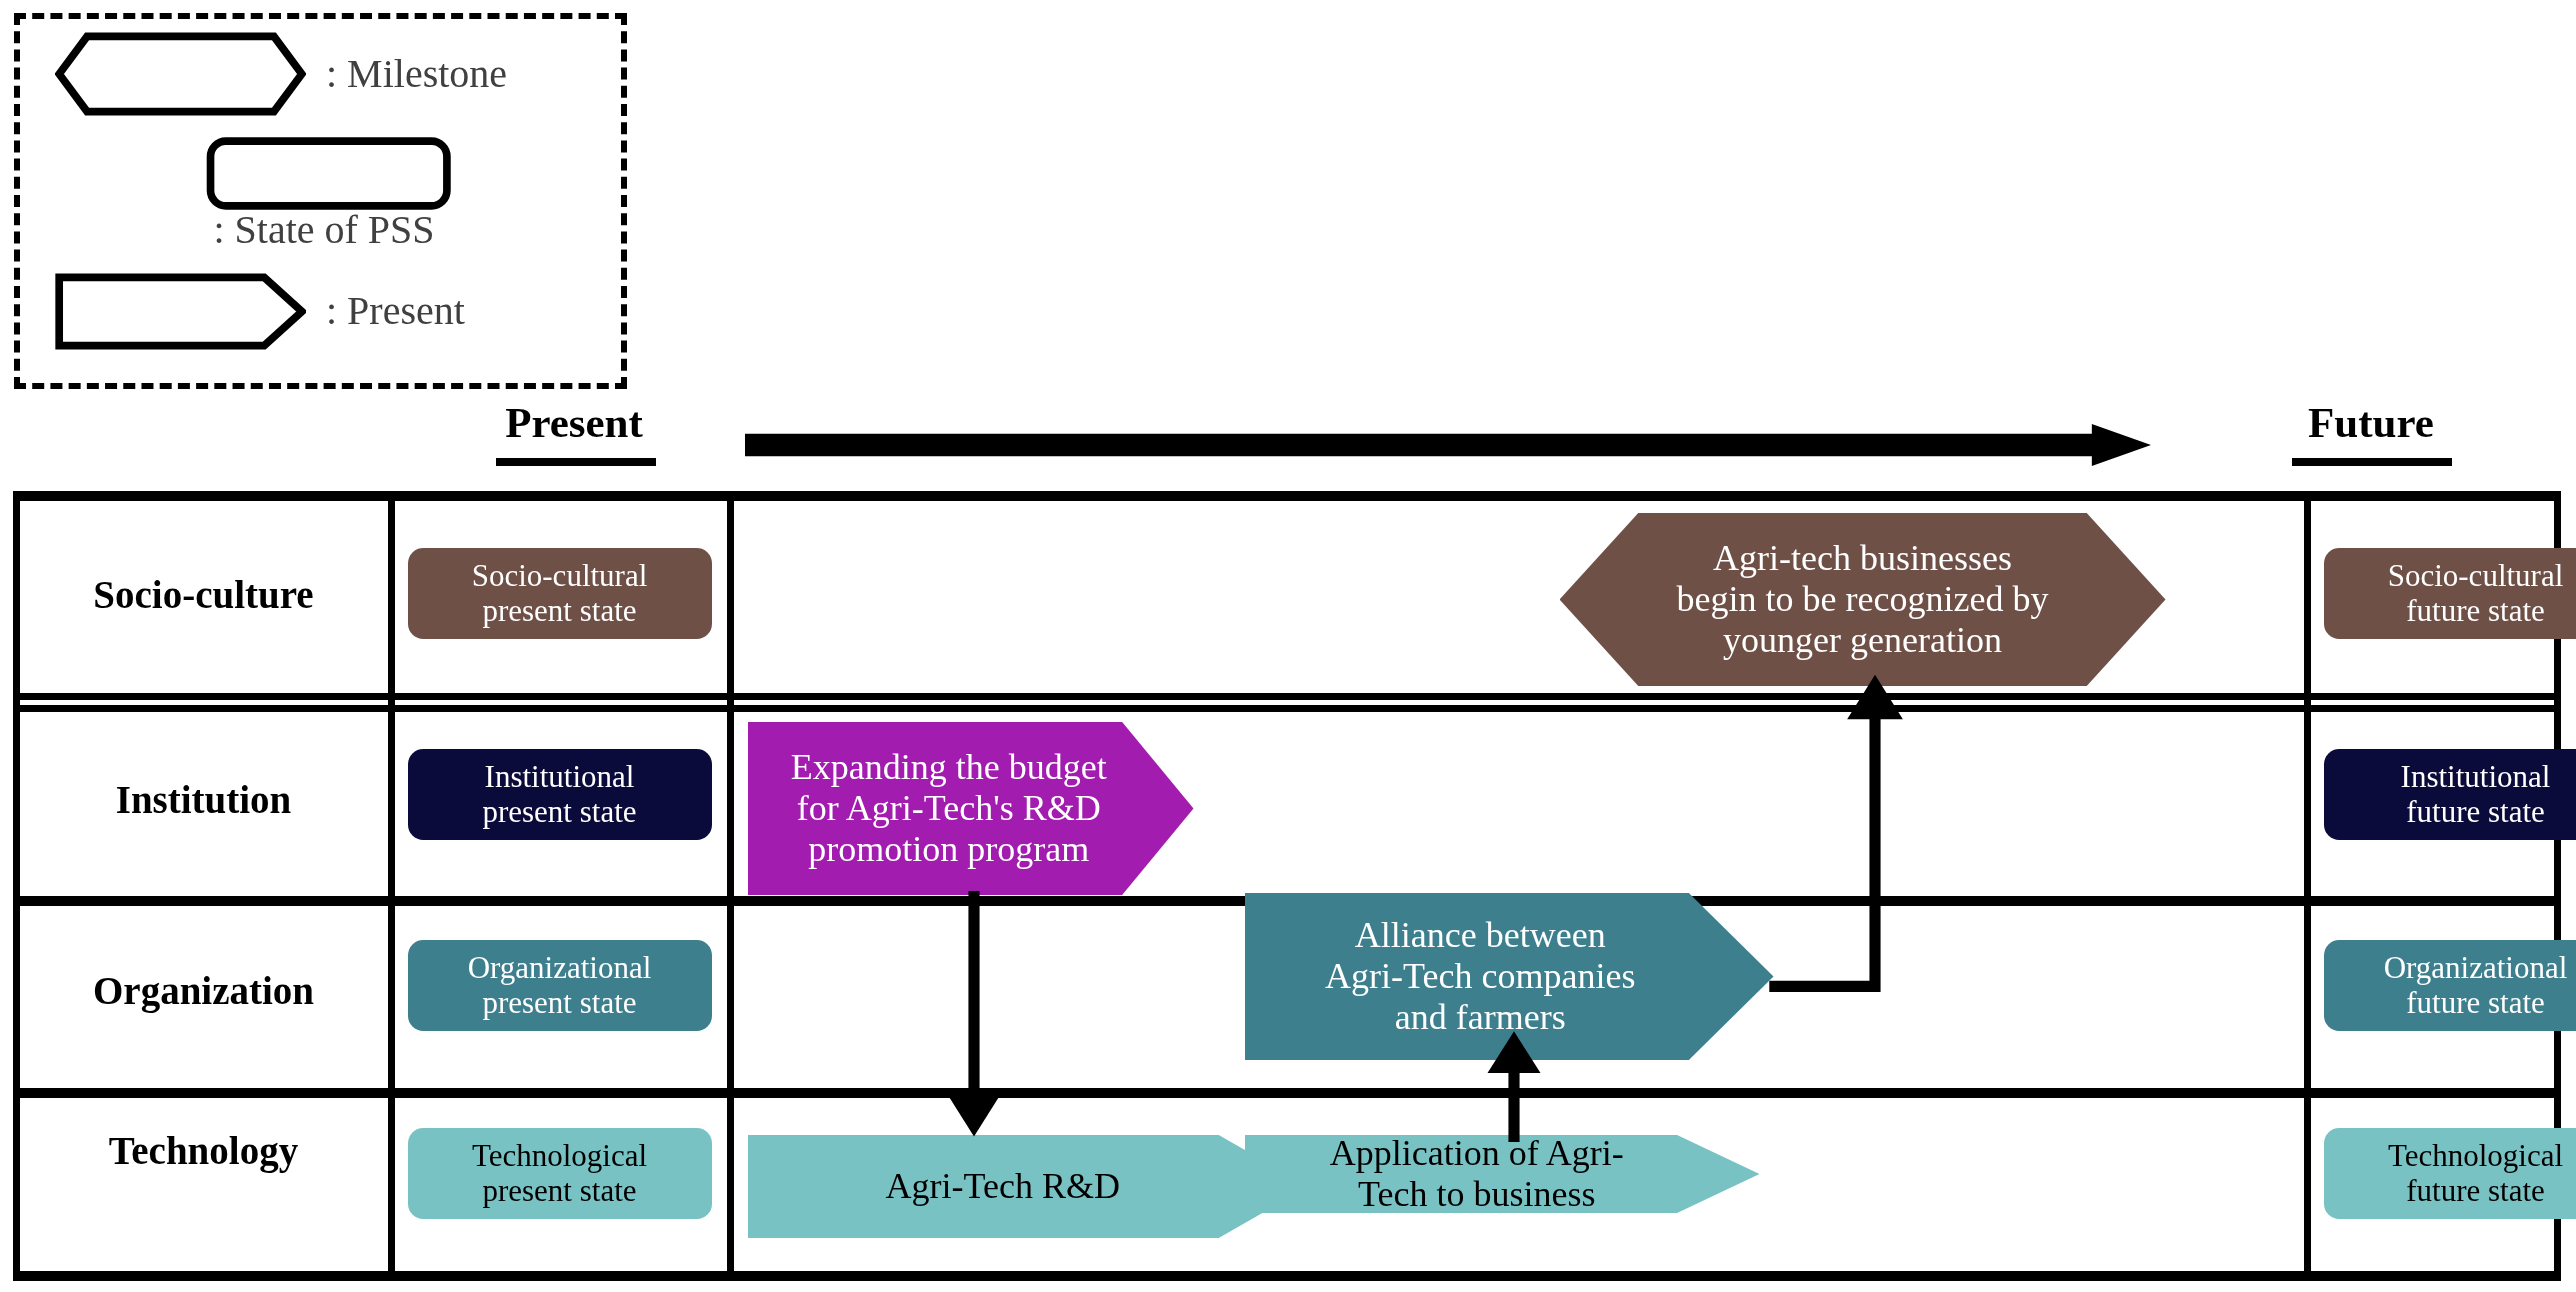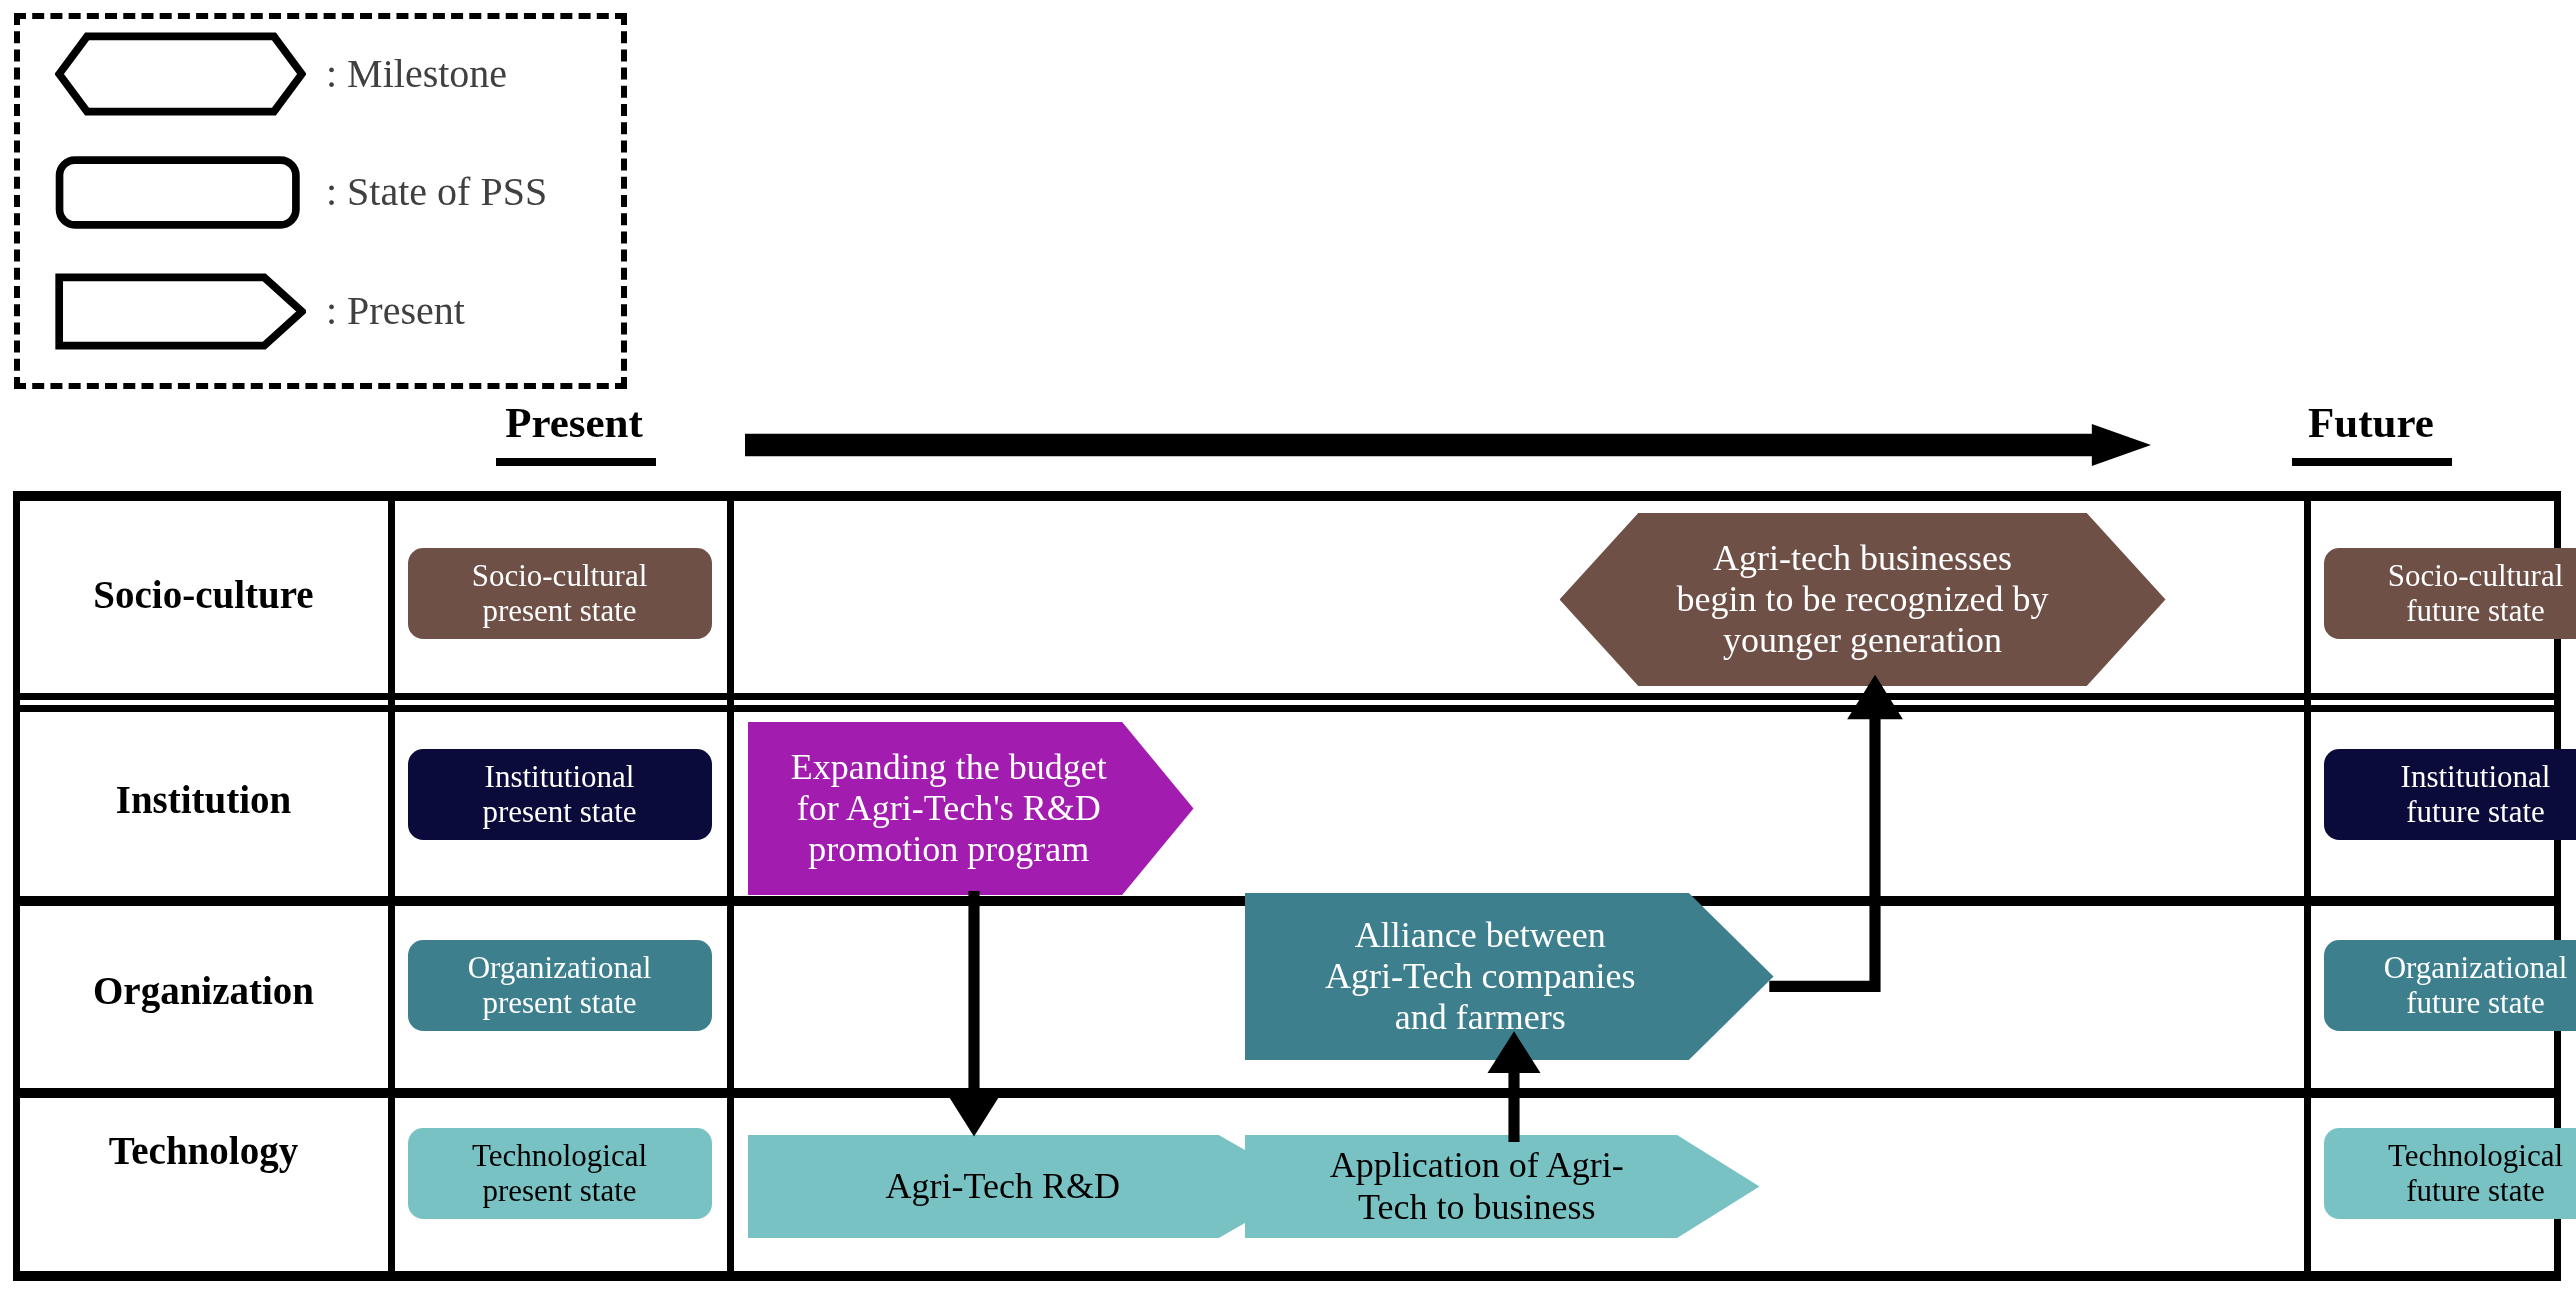--- a/index.html
+++ b/index.html
@@ -150,21 +150,21 @@
 
   <div class="legend-row" style="top:0px;">
     <div class="legend-shape-wrap">
       <svg width="251" height="84" viewBox="0 0 360 120">
         <polygon points="46,6 314,6 354,60 314,114 46,114 6,60" fill="none" stroke="#000" stroke-width="11"></polygon>
       </svg>
     </div>
     <div class="legend-label">: Milestone</div>
   </div>
 
-  <div class="legend-row" style="top:118px;">
+  <div class="legend-row" style="top:118px;flex-direction:column;">
     <div class="legend-shape-wrap">
       <svg width="251" height="73" viewBox="0 0 360 105">
         <rect x="6" y="6" width="340" height="93" rx="22" ry="22" fill="none" stroke="#000" stroke-width="11"></rect>
       </svg>
     </div>
     <div class="legend-label">: State of PSS</div>
   </div>
 
   <div class="legend-row" style="top:237px;">
     <div class="legend-shape-wrap">
@@ -222,21 +222,21 @@
   <div class="state-pill" style="left:2311px; top:637px; width:304px; height:91px; background:#79C2C4; color:#000;">Technological<br>future state</div>
 
   <div class="shape-node milestone-shape" style="left:1547px; top:22px; width:606px; height:173px; background:#6E5047; color:#fff; font-size:36px; padding:12px 70px;">Agri-tech businesses<br>begin to be recognized by<br>younger generation</div>
 
   <div class="shape-node action-shape" style="left:735px; top:231px; width:446px; height:173px; background:#a21caf; color:#fff; font-size:36px; padding:0 63px 0 19.5px;">Expanding the budget<br>for Agri-Tech's R&amp;D<br>promotion program</div>
 
   <div class="shape-node action-shape" style="left:1232px; top:402px; width:529px; height:167px; background:#3E7F8E; color:#fff; font-size:36px; padding:0 77px 0 19.5px;">Alliance between<br>Agri-Tech companies<br>and farmers</div>
 
   <div class="shape-node action-shape" style="left:735px; top:644px; width:561px; height:103px; background:#79C2C4; color:#000; font-size:36px; padding:0 70px 0 19.5px;">Agri-Tech R&amp;D</div>
 
-  <div class="shape-node action-shape" style="left:1232px; top:644px; width:515px; height:103px; background:#79C2C4; color:#000; font-size:36px; padding:0 70px 0 19.5px;">Application of Agri-<br>Tech to business</div>
+  <div class="shape-node action-shape" style="left:1232px; top:644px; width:515px; height:78px; background:#79C2C4; color:#000; font-size:36px; padding:0 70px 0 19.5px;">Application of Agri-<br>Tech to business</div>
 
   <svg class="conn-svg" style="left:919px; top:400px; width:84px; height:251px;" viewBox="0 0 120 360">
     <line x1="60" y1="0" x2="60" y2="310" stroke="#000" stroke-width="16"></line>
     <polygon points="60,352 22,292 98,292" fill="#000"></polygon>
   </svg>
 
   <svg class="conn-svg" style="left:1459px; top:536px; width:84px; height:115px;" viewBox="0 0 120 165">
     <line x1="60" y1="165" x2="60" y2="56" stroke="#000" stroke-width="16"></line>
     <polygon points="60,6 22,66 98,66" fill="#000"></polygon>
   </svg>

